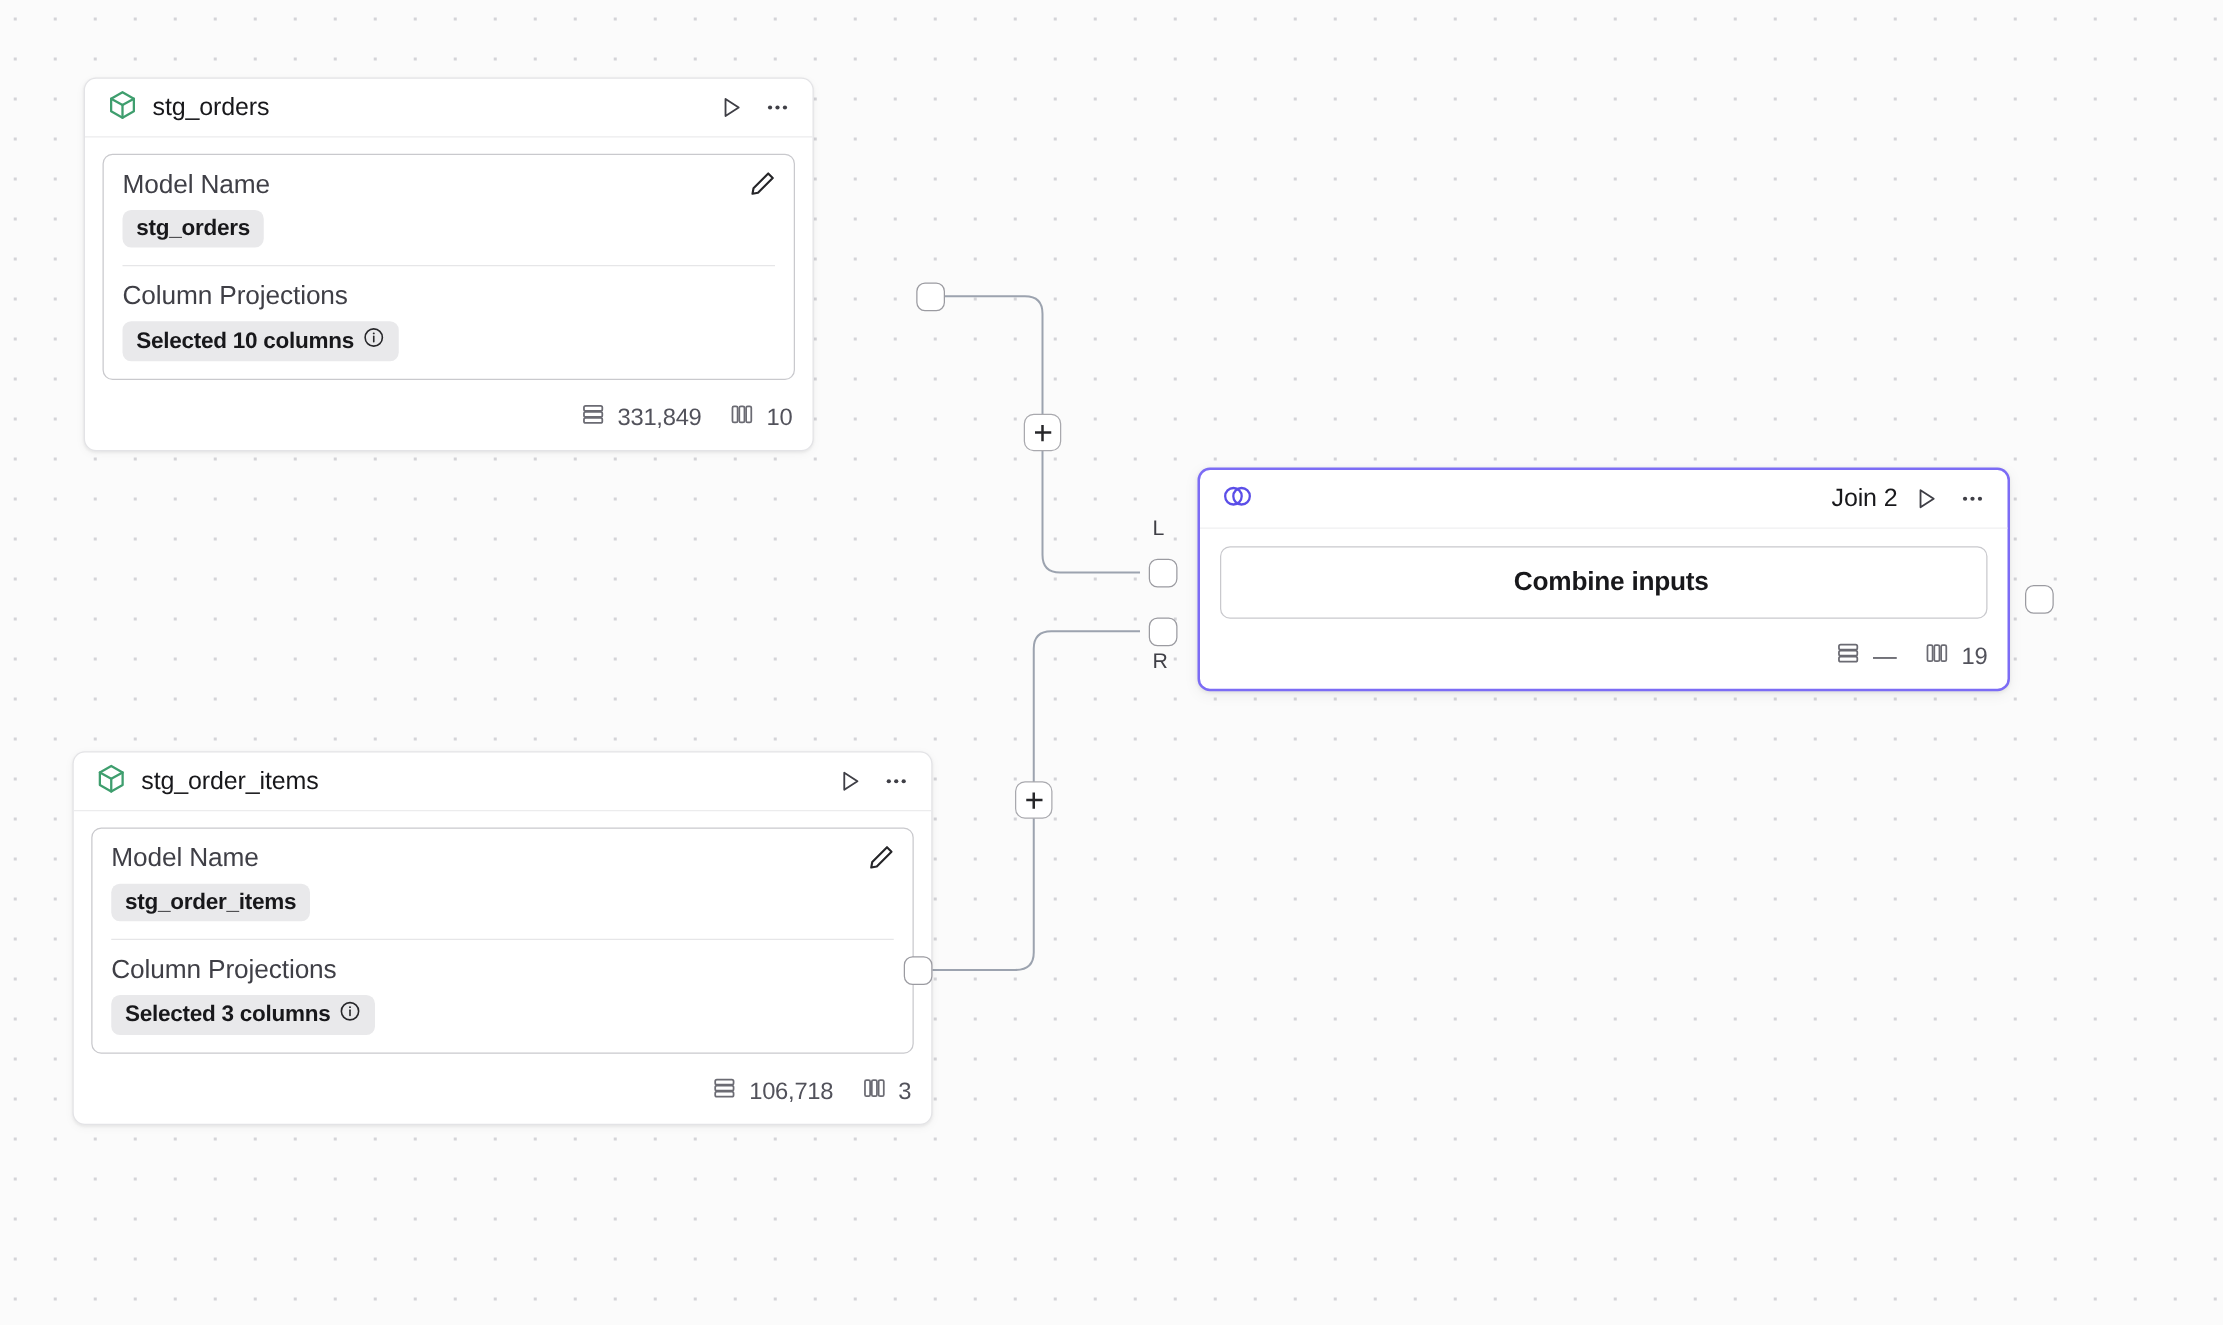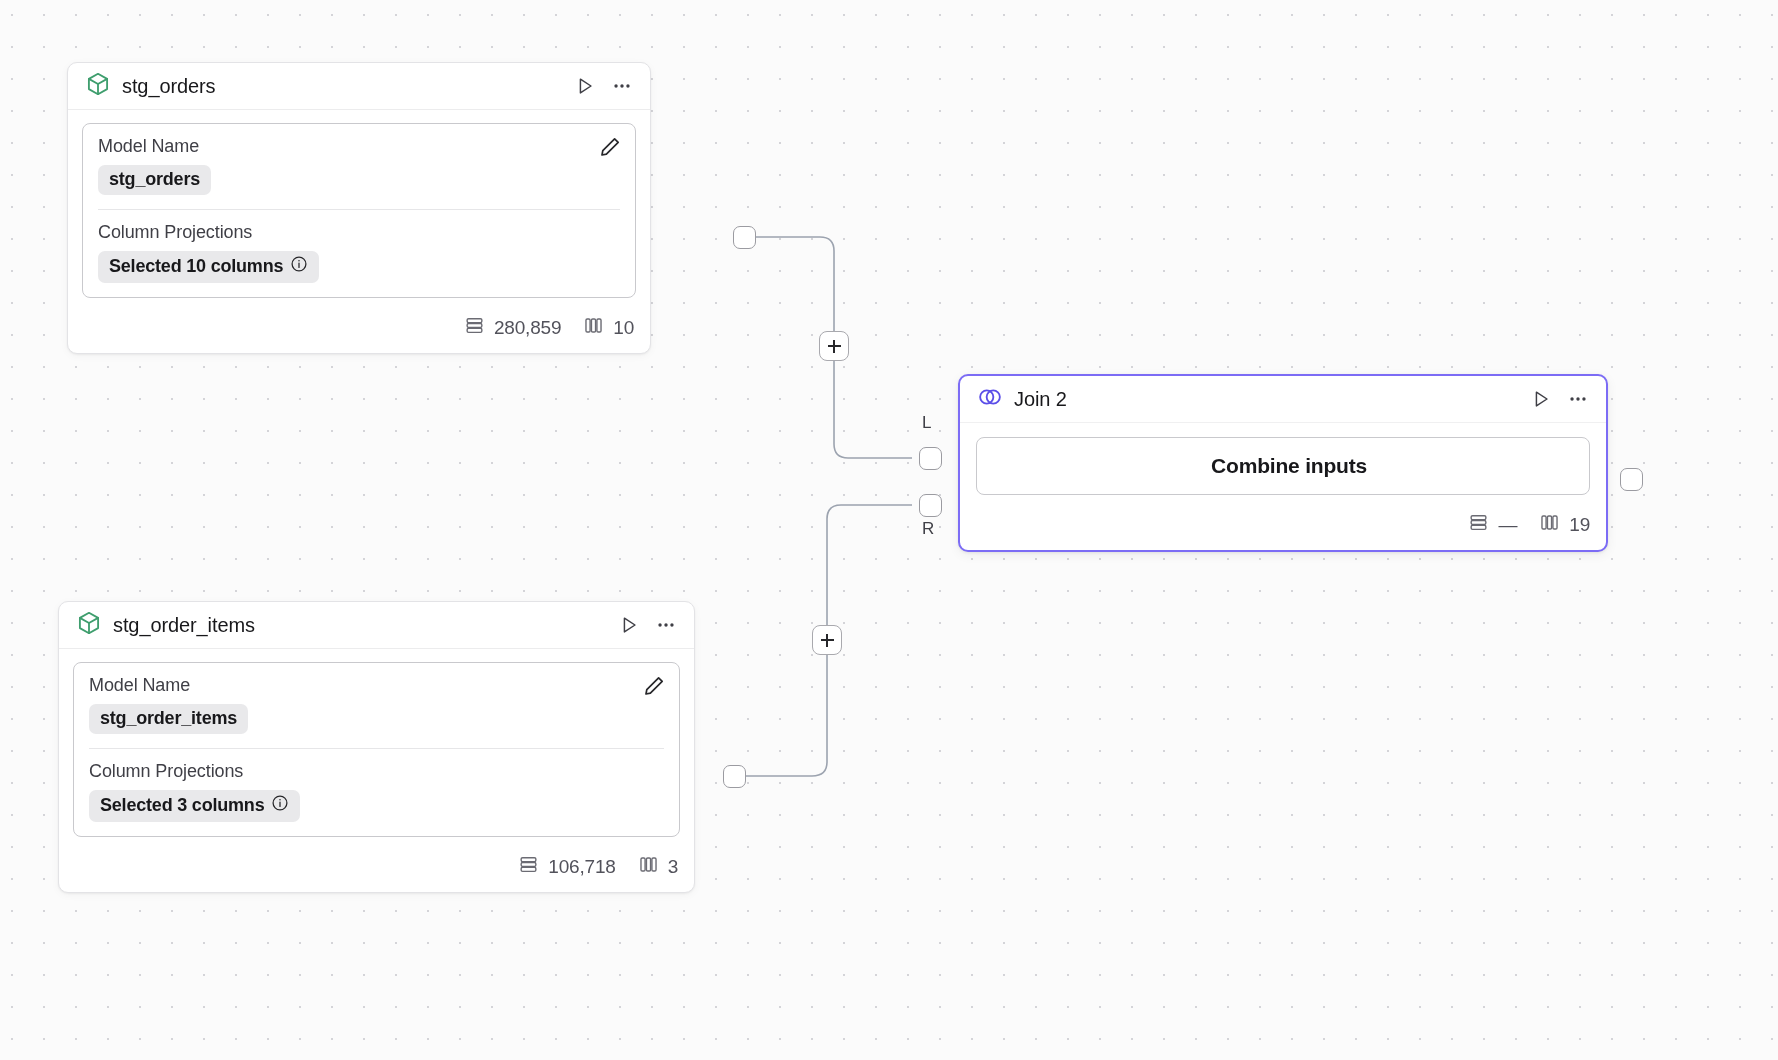--- a/index.html
+++ b/index.html
@@ -40,20 +40,21 @@
     position: absolute;
     background: #ffffff;
     border: 1px solid #e3e3e6;
     border-radius: 10px;
     box-shadow: 0 1px 2px rgba(16,17,20,.05), 0 2px 8px rgba(16,17,20,.04);
     z-index: 3;
   }
   .node.selected {
     border: 2.5px solid #7c6cf5;
     box-shadow: 0 1px 3px rgba(16,17,20,.07), 0 3px 12px rgba(16,17,20,.06);
+    text-align: right;
   }
 
   .node-header {
     display: flex;
     align-items: center;
     gap: 11px;
     height: 47px;
     padding: 0 16px 0 17px;
     border-bottom: 1px solid #ececed;
   }
@@ -76,21 +77,21 @@
   .node-body { padding: 13px 14px 10px 14px; }
 
   .prop-box {
     border: 1px solid #c9c9cd;
     border-radius: 8px;
     padding: 12px 15px 14px 15px;
     position: relative;
   }
 
   .prop-label {
-    font-size: 18px;
+    font-size: 21px;
     color: #3f3f46;
     margin-bottom: 8px;
     letter-spacing: -.1px;
   }
 
   .chip {
     display: inline-flex;
     align-items: center;
     gap: 7px;
     background: #e9e9eb;
@@ -252,38 +253,38 @@
 
     <div class="node-footer">
       <span class="stat">
         <span>
           <svg width="21" height="21" viewBox="0 0 24 24" fill="none" stroke="#6b6b73" stroke-width="1.6" stroke-linejoin="round">
             <rect x="3.6" y="4.2" width="16.8" height="4.6" rx="1.6"></rect>
             <rect x="3.6" y="9.7" width="16.8" height="4.6" rx="1.6"></rect>
             <rect x="3.6" y="15.2" width="16.8" height="4.6" rx="1.6"></rect>
           </svg>
         </span>
-        <span class="stat-val">280,859</span>
+        <span class="stat-val">331,849</span>
       </span>
       <span class="stat">
         <span>
           <svg width="21" height="21" viewBox="0 0 24 24" fill="none" stroke="#6b6b73" stroke-width="1.6" stroke-linejoin="round">
             <rect x="3.4" y="4.6" width="4.7" height="14.8" rx="1.4"></rect>
             <rect x="9.65" y="4.6" width="4.7" height="14.8" rx="1.4"></rect>
             <rect x="15.9" y="4.6" width="4.7" height="14.8" rx="1.4"></rect>
           </svg>
         </span>
         <span class="stat-val">10</span>
       </span>
     </div>
   </div>
 
   <div class="port" style="left:733px; top:226px;"></div>
 
-  <div class="node" style="left:58px; top:601px; width:637px;">
+  <div class="node" style="left:58px; top:601px; width:688px;">
     <div class="node-header">
       <span class="node-icon">
         <svg width="26" height="26" viewBox="0 0 24 24" fill="none" stroke="#3f9e6e" stroke-width="1.7" stroke-linejoin="round" stroke-linecap="round">
           <path d="M12 2.6 L20.4 7.3 L20.4 16.7 L12 21.4 L3.6 16.7 L3.6 7.3 Z"></path>
           <path d="M3.6 7.3 L12 12 L20.4 7.3"></path>
           <path d="M12 12 L12 21.4"></path>
         </svg>
       </span>
       <span class="node-title">stg_order_items</span>
       <span class="hdr-actions">

